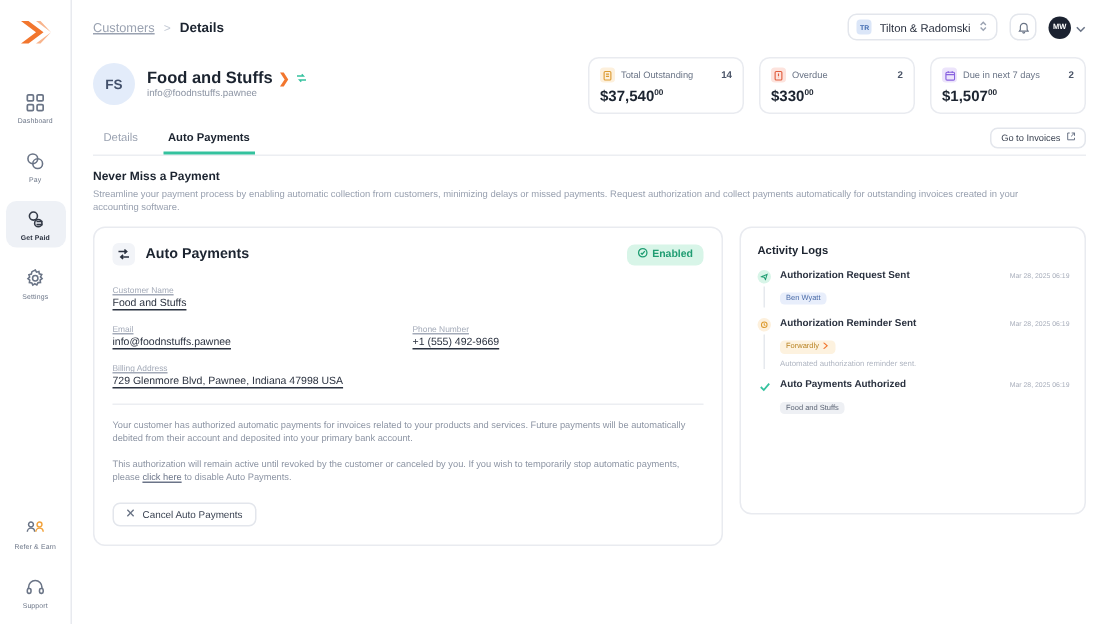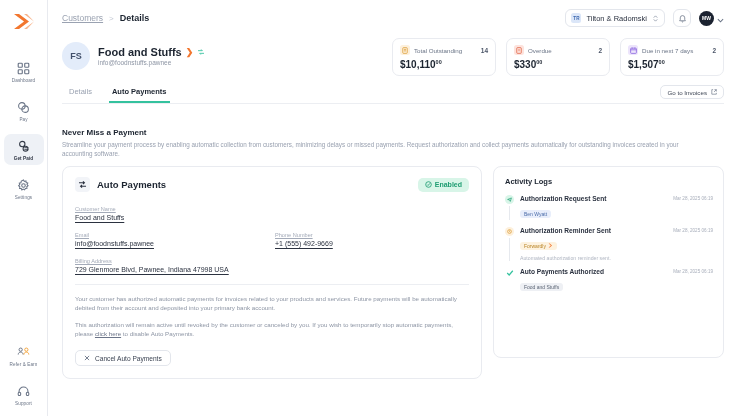--- a/index.html
+++ b/index.html
@@ -114,21 +114,21 @@
   .tab { font-size:7.5px; color:#9aa2b1; padding: 3px 3px 5px 3px; cursor:pointer; border-bottom:2px solid transparent; }
   .tab.active { color:#1c2430; font-weight:bold; border-bottom-color:#34c29e; }
   .go-invoices {
     display:flex; align-items:center; gap:4px;
     border:1px solid #e3e6ec; border-radius:5px; background:#fff;
     height:14px; padding:0 6px; margin-bottom:4px;
     font-size:6.2px; color:#3c4453; cursor:pointer;
   }
 
   
-  .sect-title { font-size:8px; font-weight:bold; color:#1c2430; margin-top:24px; }
+  .sect-title { font-size:8px; font-weight:bold; color:#1c2430; margin-top:9px; }
   .sect-desc { font-size:6.3px; line-height:9px; color:#99a1b0; margin-top:3px; max-width:620px; }
 
   
   .panels { display:flex; gap:11px; margin-top:8px; align-items:flex-start; }
   .ap-card {
     flex: 0 0 420px;
     border:1px solid #e9ebf0; border-radius:8px; background:#fff;
     padding: 10px 12px 12px 12px;
   }
   .ap-head { display:flex; align-items:center; justify-content:space-between; }
@@ -341,21 +341,21 @@
                 <span class="stat-ico ico-amber">
                   <svg width="6" height="7" viewBox="0 0 8 9" fill="none" stroke="currentColor" stroke-width="1">
                       <rect x="1" y="0.7" width="6" height="7.6" rx="1"></rect>
                       <path d="M2.6 3 H5.4 M2.6 5 H5.4"></path>
                     </svg>
                 </span>
                 <span class="stat-label">Total Outstanding</span>
               </div>
               <span class="stat-count">14</span>
             </div>
-            <div class="stat-value"><span>$10,110</span><sup>00</sup></div>
+            <div class="stat-value"><span>$37,540</span><sup>00</sup></div>
           </div>
 
           <div class="stat-card">
             <div class="stat-top">
               <div class="stat-label-wrap">
                 <span class="stat-ico ico-red">
                   <svg width="6" height="7" viewBox="0 0 8 9" fill="none" stroke="currentColor" stroke-width="1">
                       <rect x="1" y="0.7" width="6" height="7.6" rx="1"></rect>
                       <path d="M4 2.6 V5 M4 6.3 V6.5"></path>
                     </svg>

